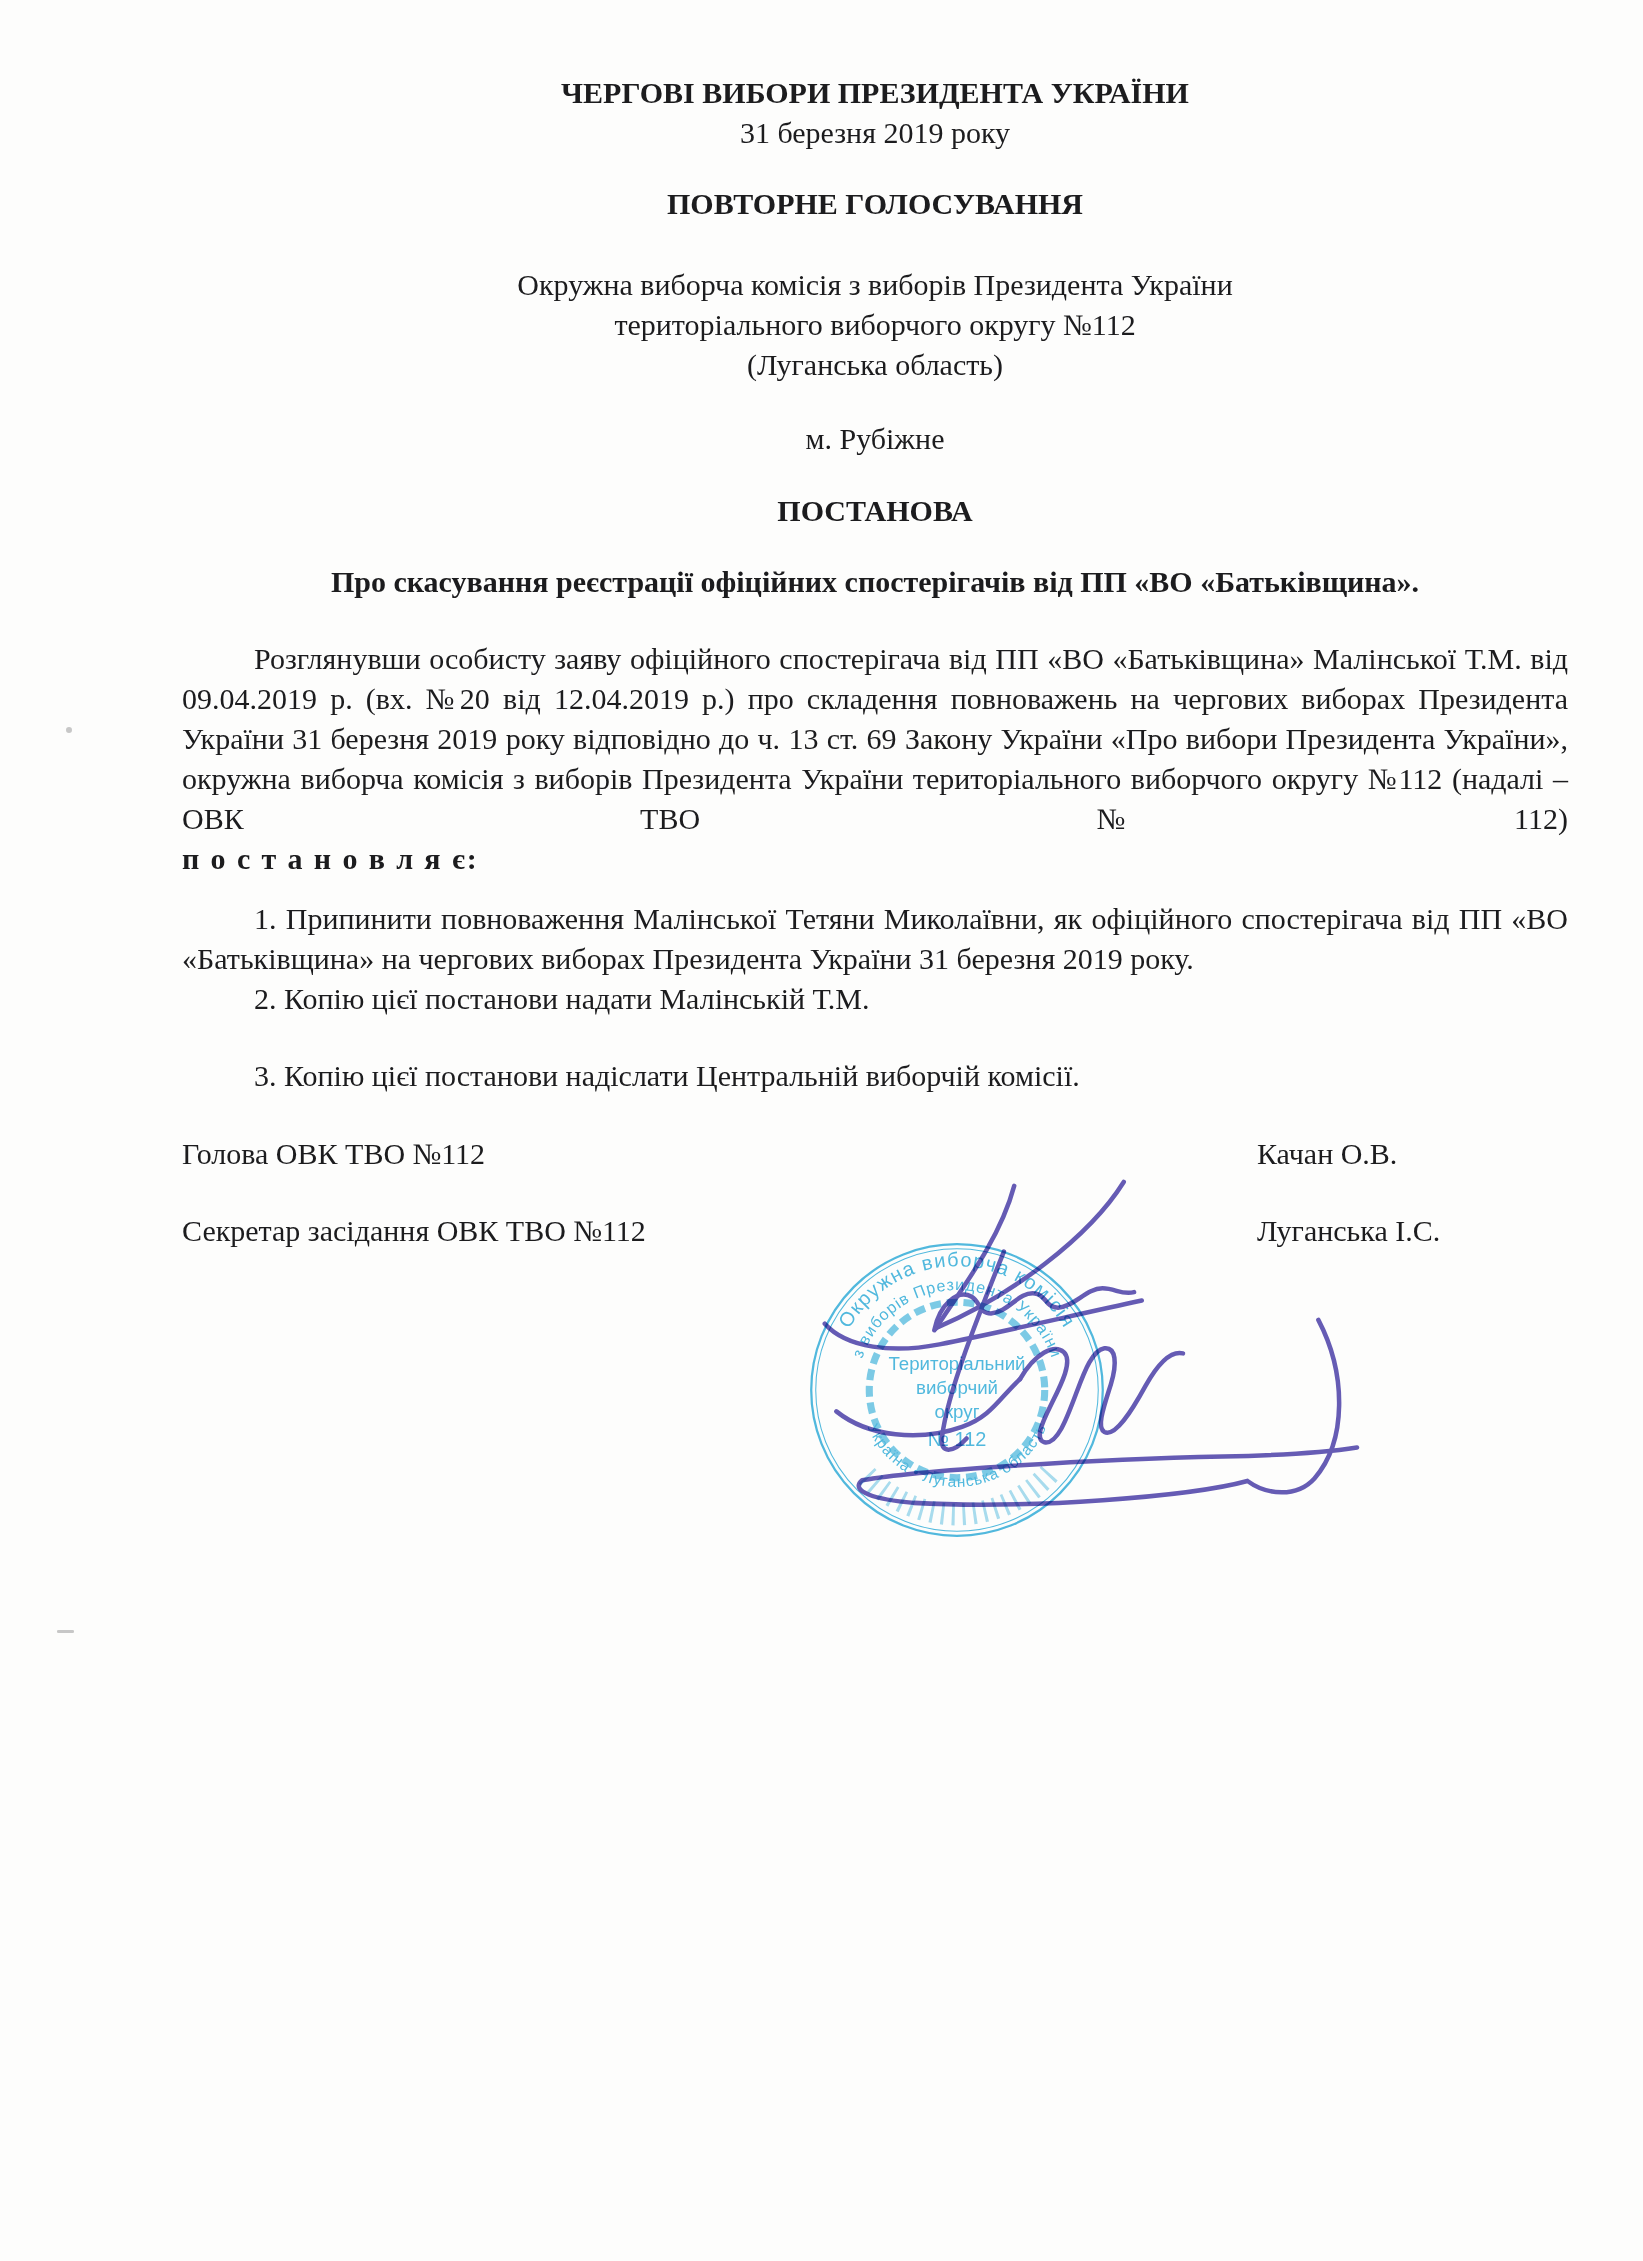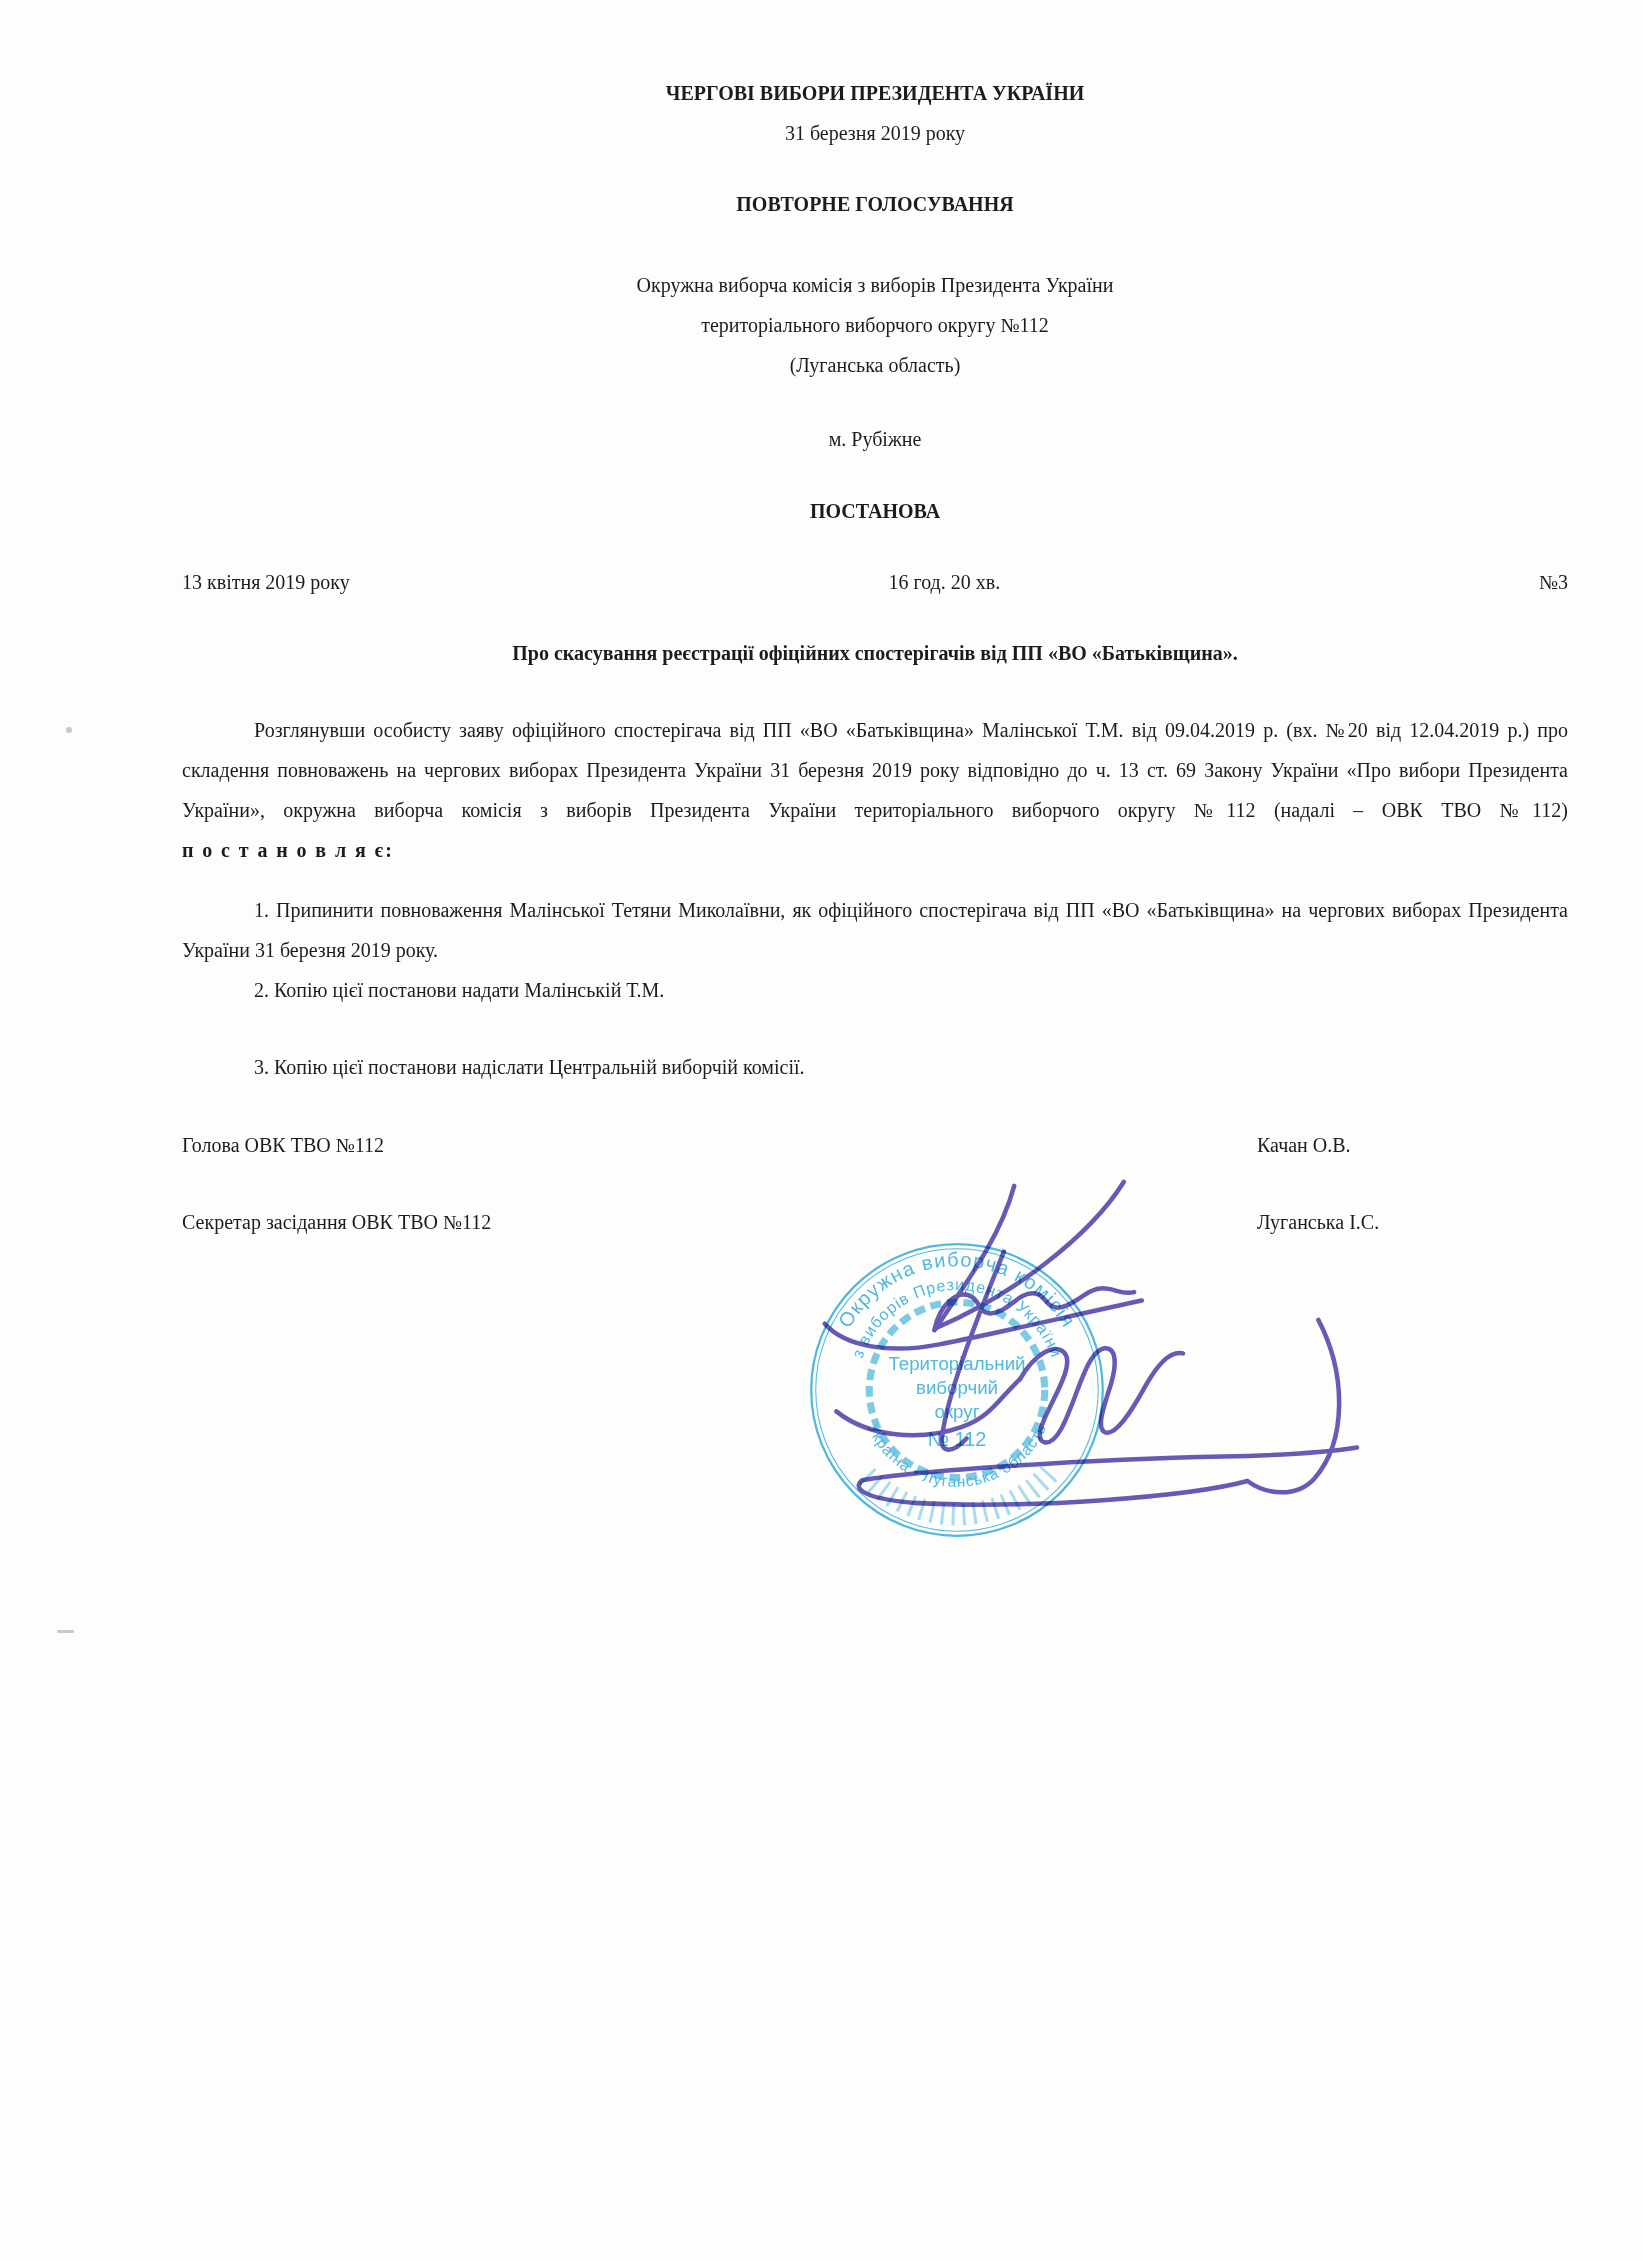--- a/index.html
+++ b/index.html
@@ -3,21 +3,21 @@
 <meta charset="utf-8">
 <style>
   html,body{margin:0;padding:0;}
   body{
     width:1644px;height:2261px;position:relative;background:#fdfdfc;
     font-family:"Liberation Serif","DejaVu Serif",serif;color:#1c1c1e;
     overflow:hidden;
   }
   .content{
     position:absolute;left:182px;top:73px;width:1386px;
-    font-size:20px;line-height:40px;
+    font-size:30px;line-height:40px;
   }
   .center{text-align:center;}
   .bold{font-weight:bold;}
   .block-gap-sm{margin-top:31px;}
   .commission{margin-top:41px;}
   .doc-type{margin-top:32px;}
   .city{margin-top:34px;}
   .date-row{margin-top:31px;display:flex;justify-content:space-between;}
   .subject{margin-top:31px;text-align:center;font-weight:bold;}
   .body-par{
@@ -60,25 +60,20 @@
   <div class="commission">
     <div class="center">Окружна виборча комісія з виборів Президента України</div>
     <div class="center">територіального виборчого округу №112</div>
     <div class="center">(Луганська область)</div>
   </div>
 
   <div class="center city">м. Рубіжне</div>
 
   <div class="center bold doc-type">ПОСТАНОВА</div>
 
-  <div class="date-row">
-    <span>13 квітня 2019 року</span>
-    <span>16 год. 20 хв.</span>
-    <span>№3</span>
-  </div>
 
   <div class="subject">Про скасування реєстрації офіційних спостерігачів від ПП «ВО «Батьківщина».</div>
 
   <div class="body-par">Розглянувши особисту заяву офіційного спостерігача від ПП «ВО «Батьківщина» Малінської Т.М. від 09.04.2019 р. (вх. №20 від 12.04.2019 р.) про складення повноважень на чергових виборах Президента України 31 березня 2019 року відповідно до ч. 13 ст. 69 Закону України «Про вибори Президента України», окружна виборча комісія з виборів Президента України територіального виборчого округу №112 (надалі – ОВК ТВО №112)</div>
   <div class="resolve">п о с т а н о в л я є:</div>
 
   <div class="item item-1">1. Припинити повноваження Малінської Тетяни Миколаївни, як офіційного спостерігача від ПП «ВО «Батьківщина» на чергових виборах Президента України 31 березня 2019 року.</div>
   <div class="item item-2">2. Копію цієї постанови надати Малінській Т.М.</div>
   <div class="item item-3">3. Копію цієї постанови надіслати Центральній виборчій комісії.</div>
 

